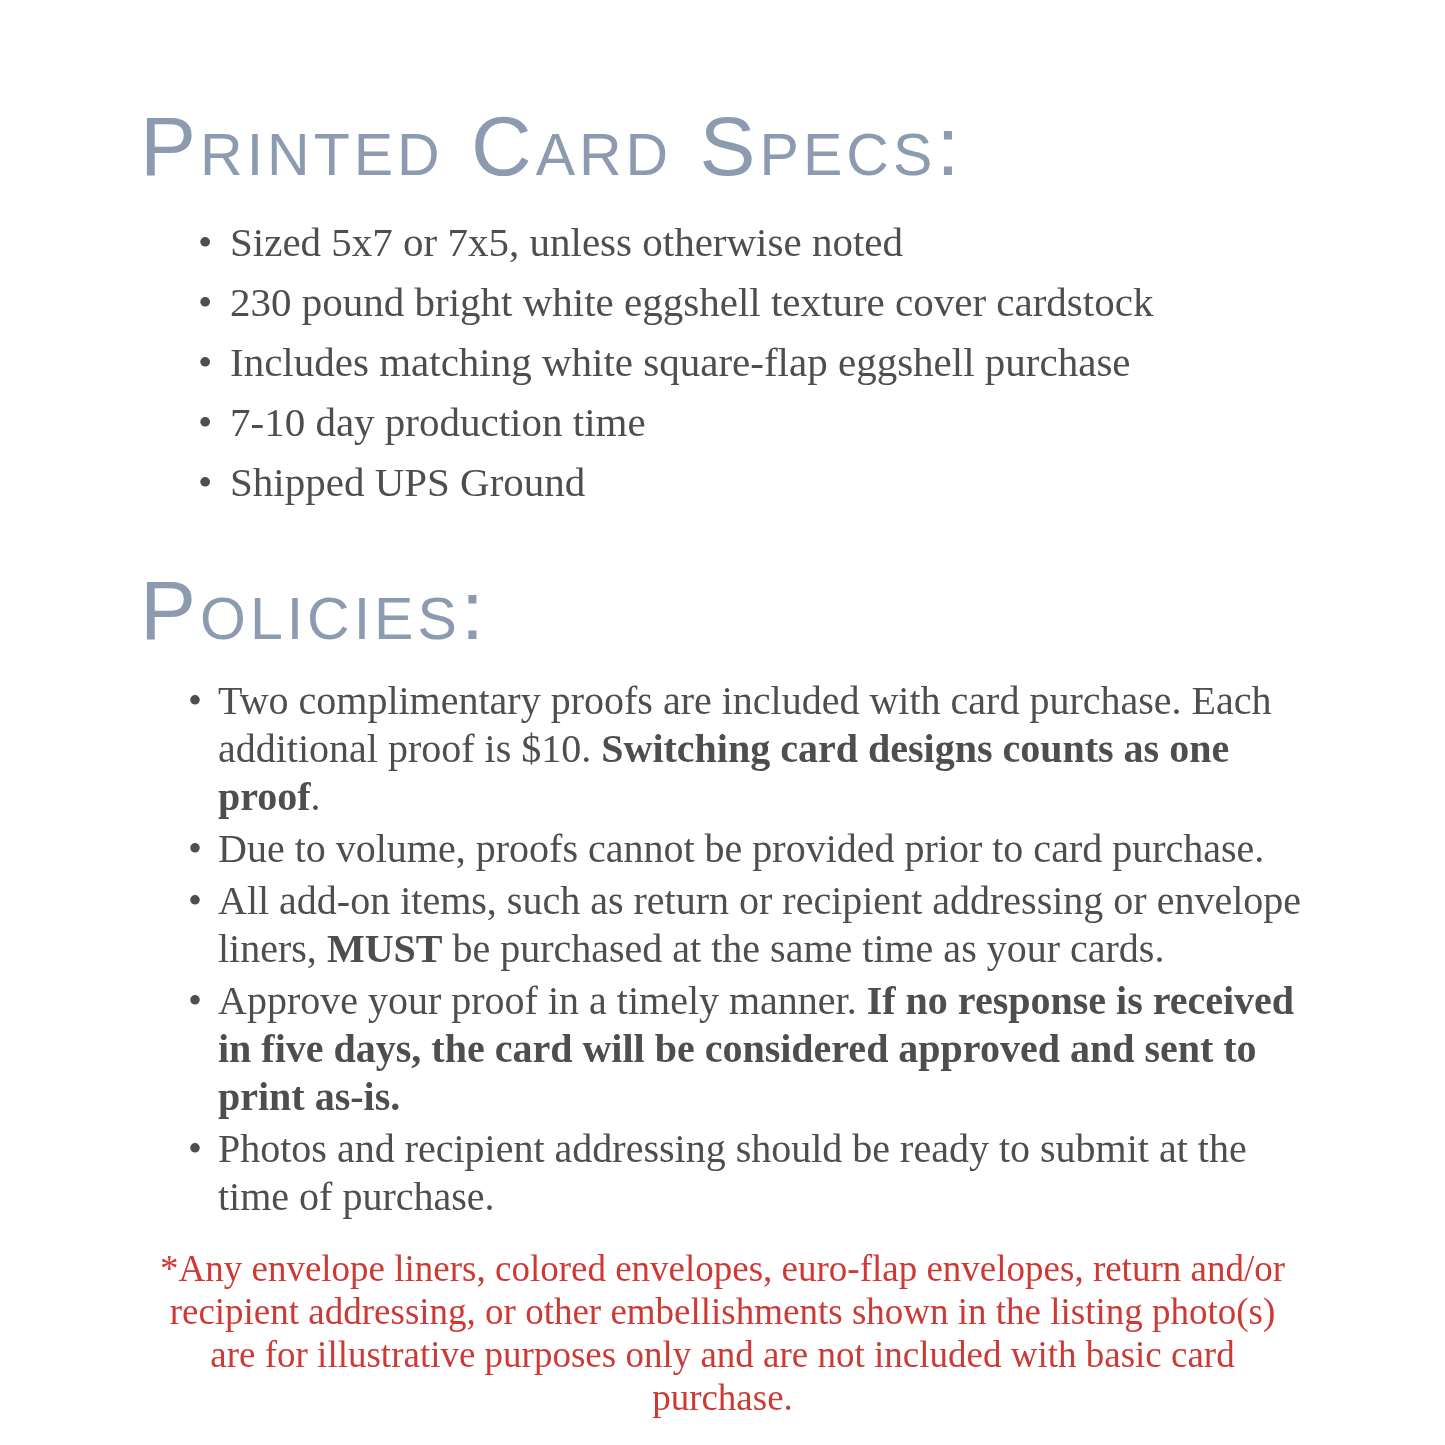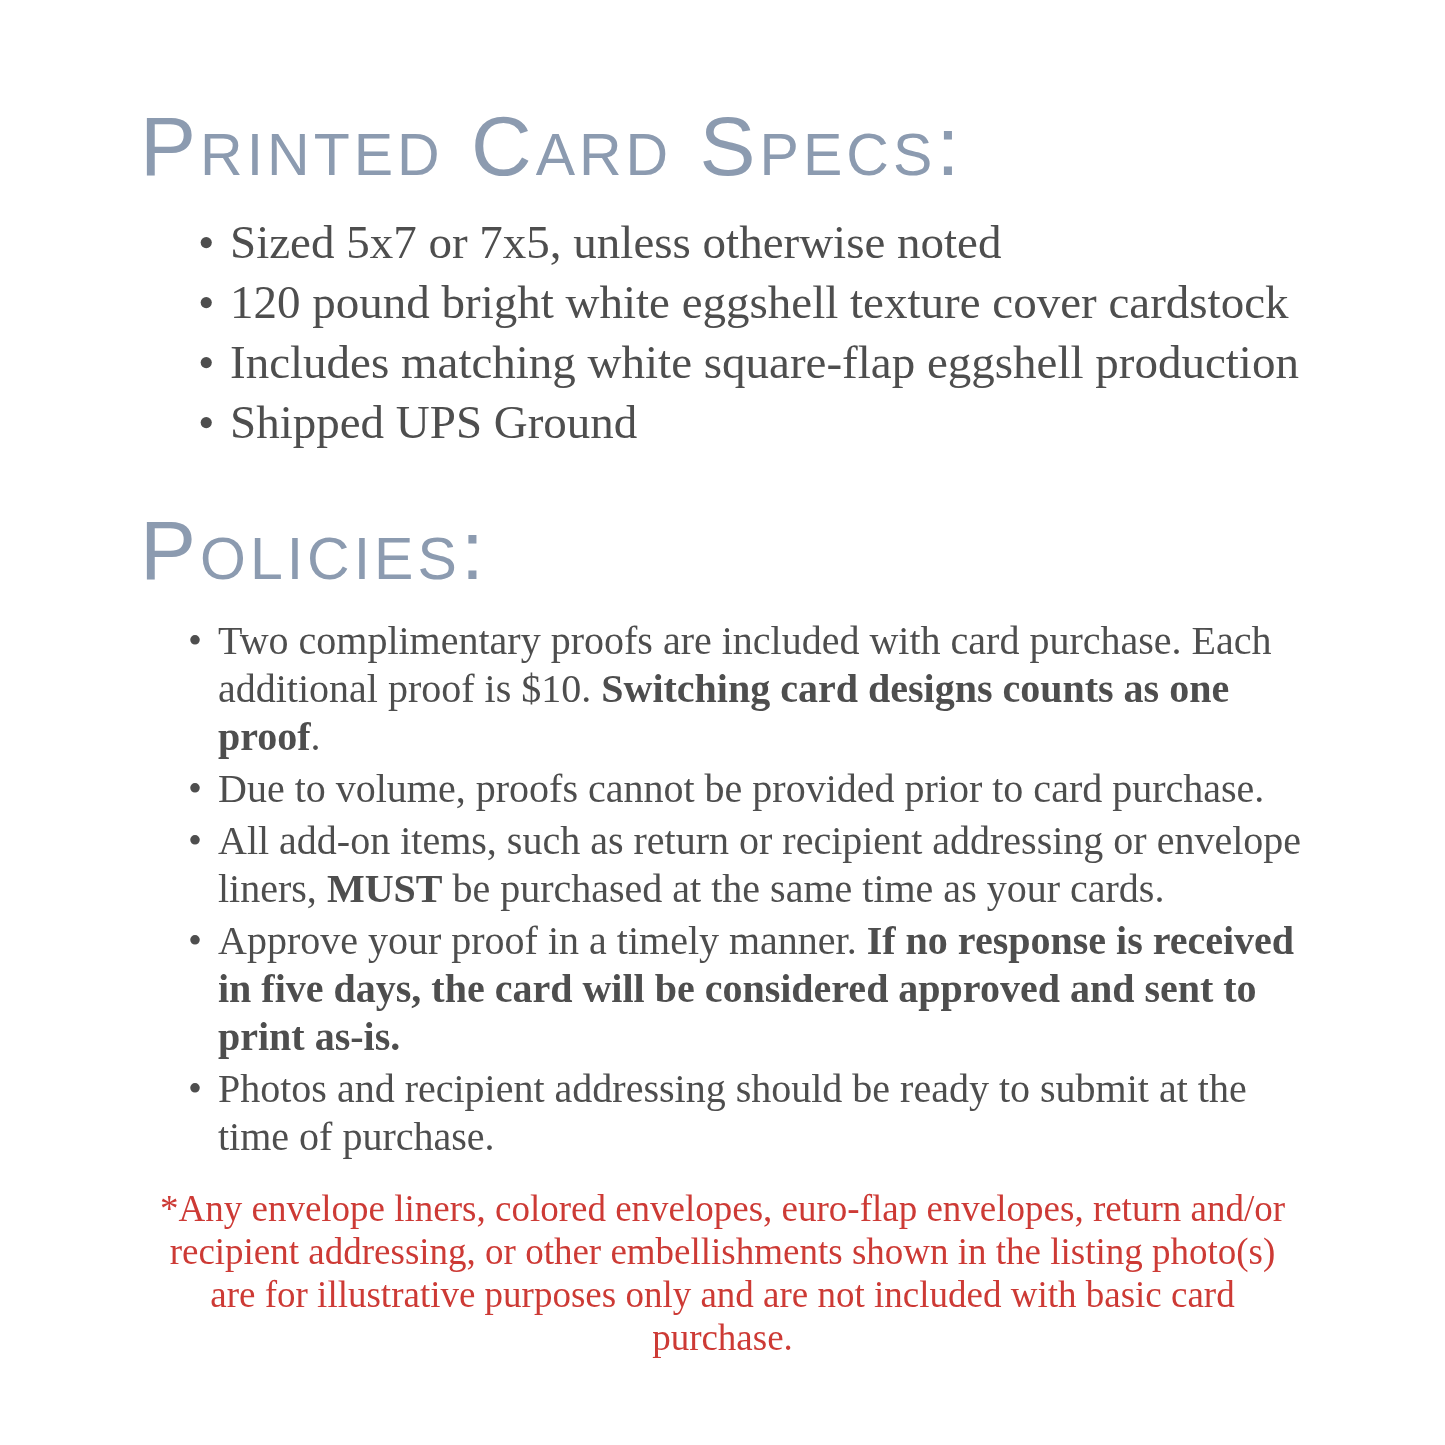--- a/index.html
+++ b/index.html
@@ -30,21 +30,21 @@
   }
   .heading.second {
     margin-top: 58px;
   }
   ul {
     list-style: none;
   }
   .spec-list {
     margin-top: 26px;
     margin-left: 58px;
-    font-size: 47px;
+    font-size: 41px;
     line-height: 48px;
   }
   .spec-list li {
     position: relative;
     padding-left: 32px;
     margin-bottom: 12px;
   }
   .policy-list {
     margin-top: 20px;
     margin-left: 48px;
@@ -80,24 +80,27 @@
 
 <div class="page">
 
   <h1 class="heading">Printed Card Specs:</h1>
 
   <ul class="spec-list">
     <li>
       <span>Sized 5x7 or 7x5, unless otherwise noted</span>
     </li>
     <li>
-      <span>120 pound bright white eggshell texture cover cardstock</span>
+      <span>230 pound bright white eggshell texture cover cardstock</span>
     </li>
     <li>
-      <span>Includes matching white square-flap eggshell production</span>
+      <span>Includes matching white square-flap eggshell purchase</span>
+    </li>
+    <li>
+      <span>7-10 day production time</span>
     </li>
     <li>
       <span>Shipped UPS Ground</span>
     </li>
   </ul>
 
   <h1 class="heading second">Policies:</h1>
 
   <ul class="policy-list">
     <li>

